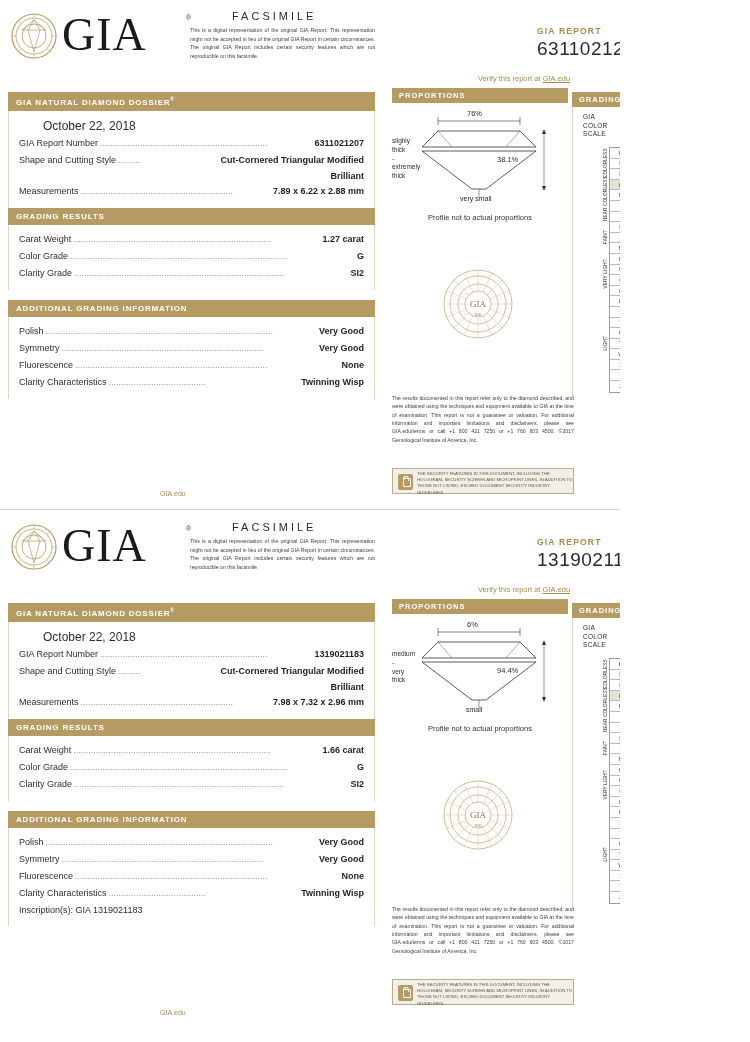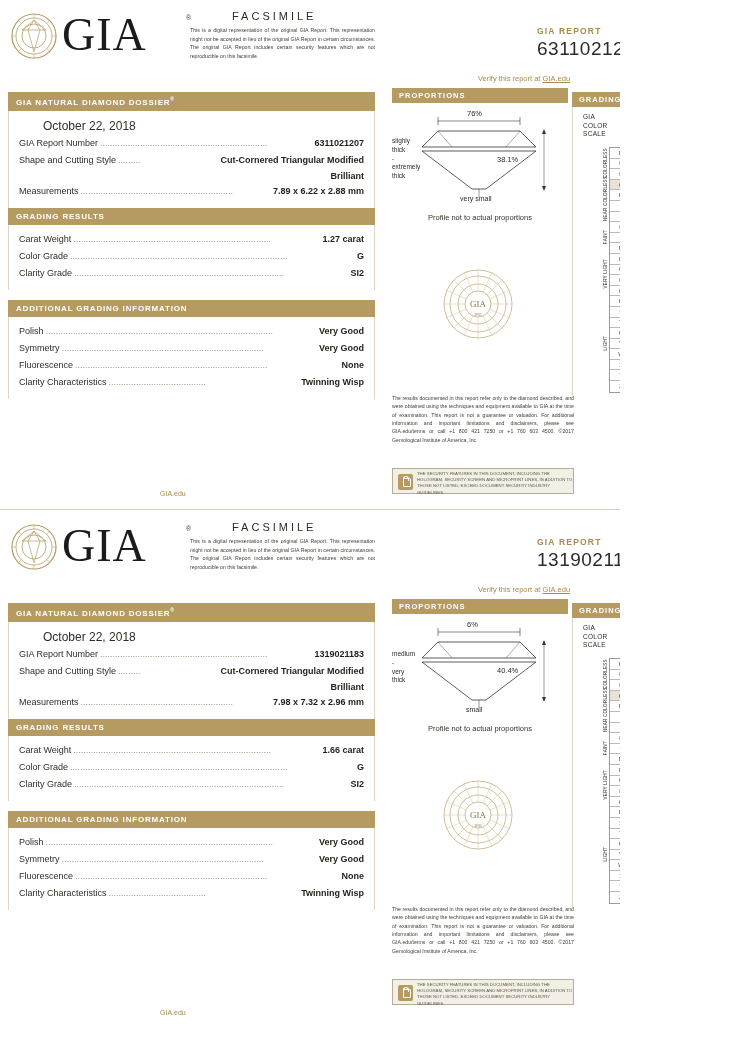--- a/index.html
+++ b/index.html
@@ -759,20 +759,24 @@
       <div class="row">
         <span class="lbl">Fluorescence</span>
         <span class="dots">.............................................................................</span>
         <span class="val">None</span>
       </div>
       <div class="row">
         <span class="lbl">Clarity Characteristics</span>
         <span class="dots">.......................................</span>
         <span class="val">Twinning Wisp</span>
       </div>
+      <div class="insc">
+        <span>Inscription(s):</span>
+        <span>GIA 1319021183</span>
+      </div>
     </div>
   </div>
 
   <div class="mid-col">
     <div class="sec-bar">PROPORTIONS</div>
     <div class="prop-box">
       <svg width="176" height="104" viewBox="0 0 176 104">
         <line x1="46" y1="18" x2="128" y2="18" stroke="#333" stroke-width="0.6"></line>
         <line x1="46" y1="14" x2="46" y2="22" stroke="#333" stroke-width="0.6"></line>
         <line x1="128" y1="14" x2="128" y2="22" stroke="#333" stroke-width="0.6"></line>
@@ -785,21 +789,21 @@
         <line x1="144" y1="48" x2="94" y2="86" stroke="#333" stroke-width="0.8"></line>
         <line x1="80" y1="86" x2="94" y2="86" stroke="#333" stroke-width="0.8"></line>
         <line x1="46" y1="28" x2="60" y2="44" stroke="#333" stroke-width="0.4"></line>
         <line x1="128" y1="28" x2="114" y2="44" stroke="#333" stroke-width="0.4"></line>
         <line x1="152" y1="28" x2="152" y2="86" stroke="#333" stroke-width="0.5"></line>
         <polygon points="152,26 150,31 154,31" fill="#333"></polygon>
         <polygon points="152,88 150,83 154,83" fill="#333"></polygon>
         <line x1="87" y1="86" x2="87" y2="94" stroke="#333" stroke-width="0.5"></line>
       </svg>
       <div class="pct-top" style="left:75px; top:6px;">6%</div>
-      <div class="pct-mid" style="left:105px; top:52px;">40.4%</div>
+      <div class="pct-mid" style="left:105px; top:52px;">94.4%</div>
       <div class="side-label" style="left:0px; top:36px; width:44px;">
         <span>medium</span><br>
         <span>-</span><br>
         <span>very</span><br>
         <span>thick</span>
       </div>
       <div class="culet-label" style="left:74px; top:92px;">small</div>
     </div>
     <div class="prop-note">Profile not to actual proportions</div>
 

